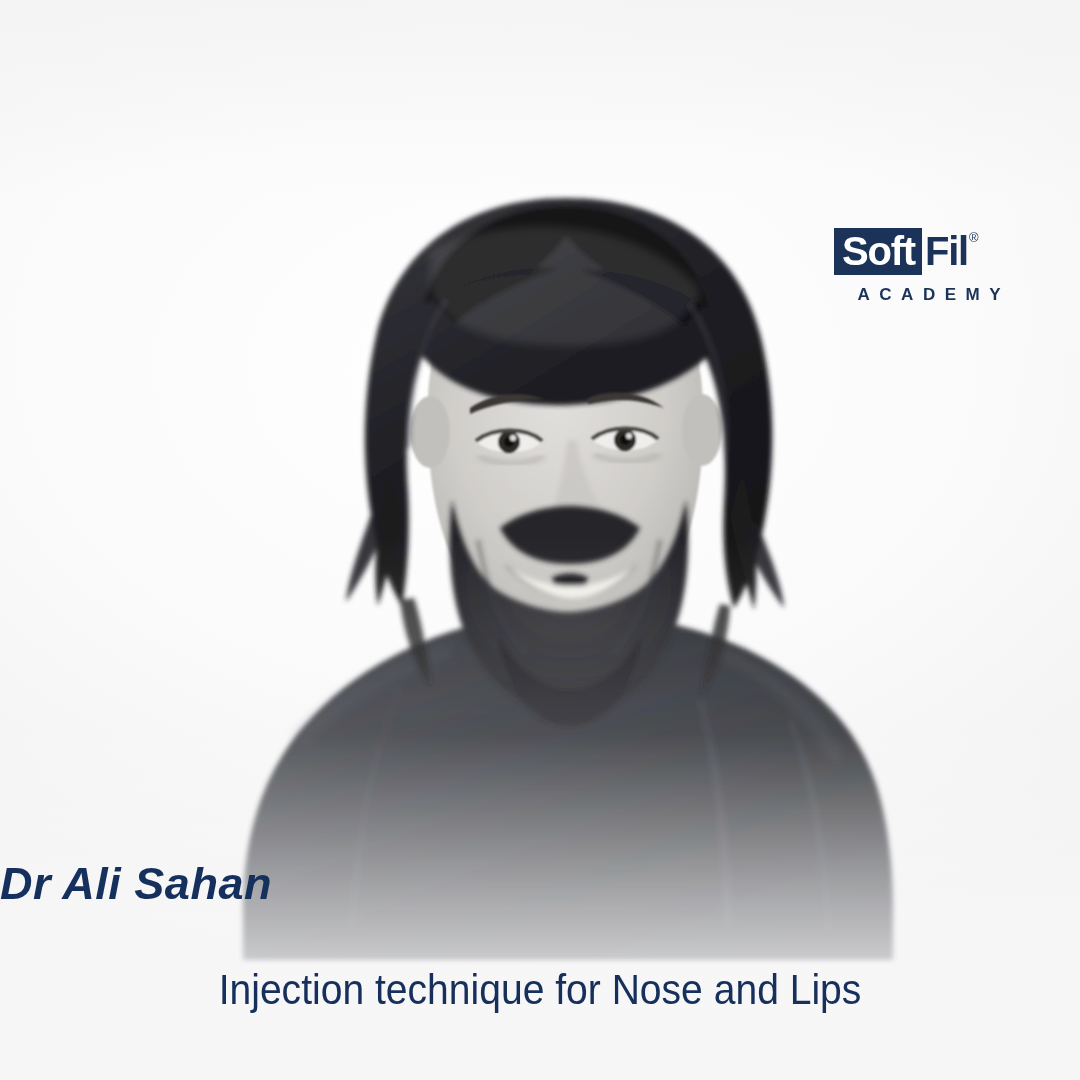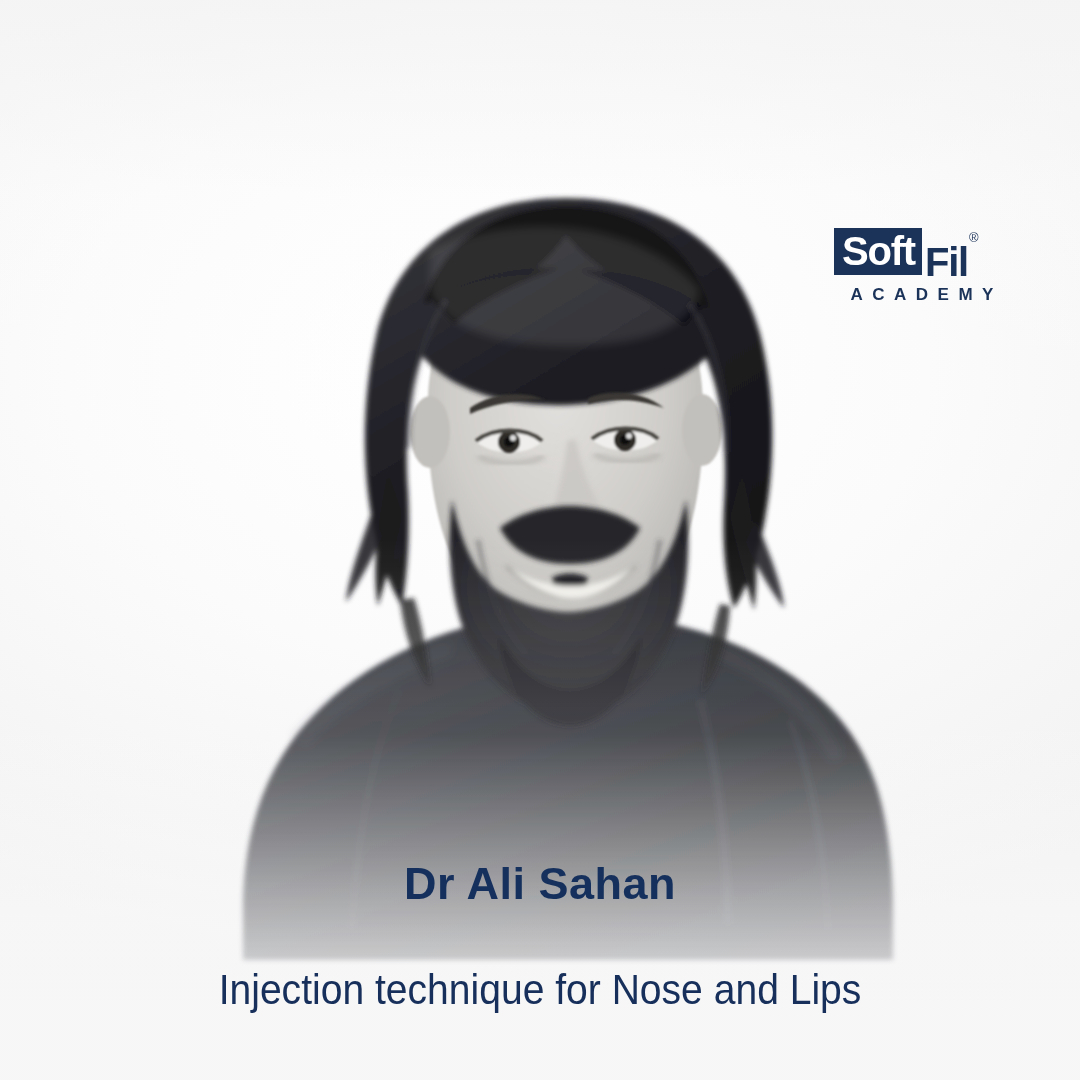--- a/index.html
+++ b/index.html
@@ -81,38 +81,37 @@
     display: inline-block;
   }
   .logo-fil {
     color: #1b3358;
     font-weight: 700;
     font-size: 40px;
     line-height: 47px;
     letter-spacing: -1.2px;
     padding-left: 3px;
     display: inline-block;
-    margin-top: 11px;
   }
   .logo-reg {
     color: #1b3358;
     font-size: 13px;
     line-height: 13px;
     font-weight: 400;
     padding-left: 1px;
     padding-top: 3px;
     display: inline-block;
   }
   .logo-academy {
     color: #1b3358;
     font-weight: 700;
     font-size: 17px;
     letter-spacing: 9.5px;
     text-indent: 9.5px;
-    text-align: center;
+    text-align: right;
     width: 176px;
     margin-top: 9px;
   }
 
   
   .portrait-wrap {
     position: absolute;
     left: 0;
     top: 0;
     width: 1080px;
@@ -124,24 +123,24 @@
     width: 1080px;
     height: 1080px;
   }
 
   
   .speaker-name {
     position: absolute;
     top: 858px;
     left: 0;
     width: 1080px;
-    text-align: center;
     color: #15305c;
     font-size: 45px;
     font-weight: 700;
+    font-style: italic;
     letter-spacing: 0.5px;
     z-index: 9;
   }
 
   
   .subtitle {
     position: absolute;
     top: 966px;
     left: 0;
     width: 1080px;

